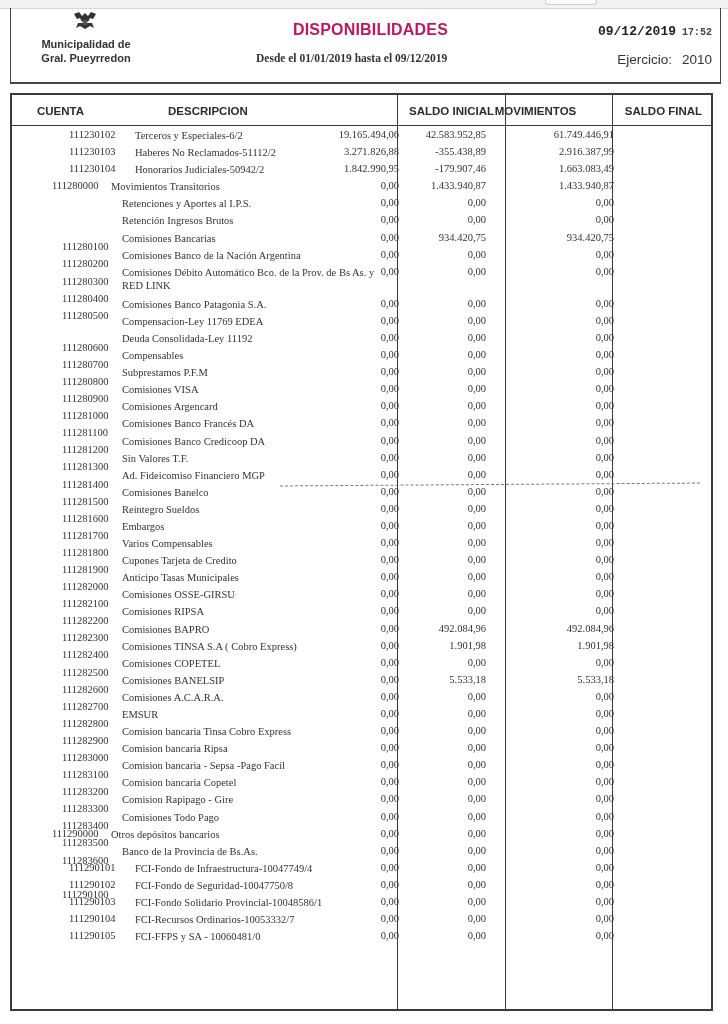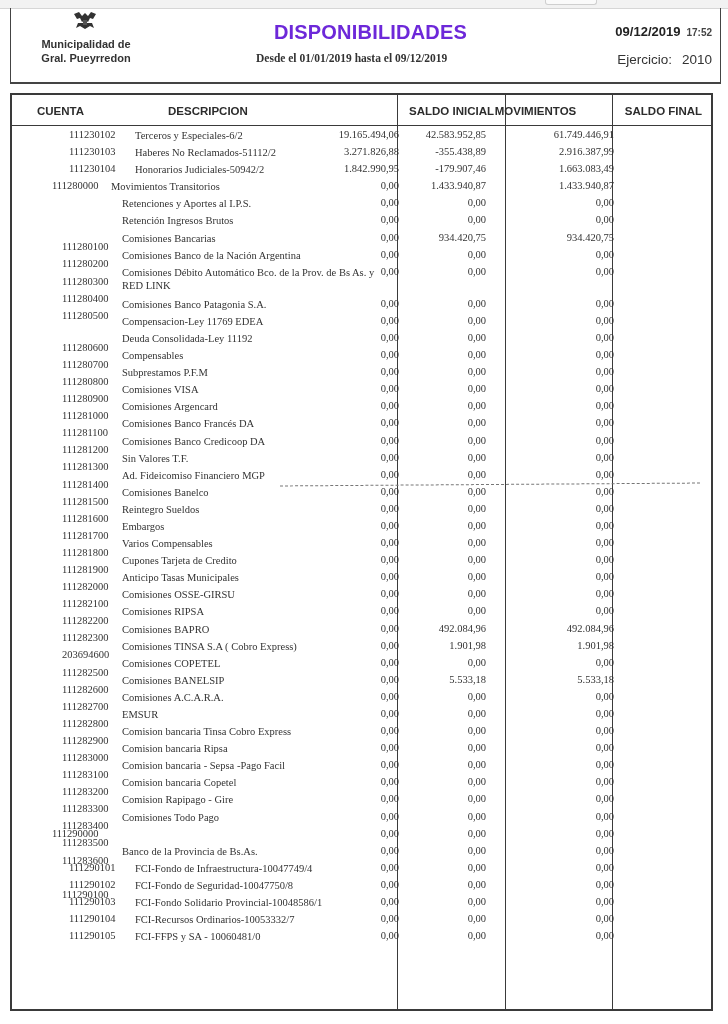--- a/index.html
+++ b/index.html
@@ -3,23 +3,23 @@
 <meta charset="utf-8">
 <style>
   html, body { margin:0; padding:0; }
   body { width:728px; height:1024px; background:#ffffff; position:relative; overflow:hidden; color:#2a2a2a; }
   .topbar { position:absolute; left:0; top:0; width:728px; height:8px; background:#f2f2f2; border-bottom:1px solid #d6d6d6; }
   .topbar-tab { position:absolute; left:545px; top:0; width:50px; height:4px; border:1px solid #cfcfcf; border-top:none; background:#fafafa; border-radius:0 0 3px 3px; }
 
   .header-box { position:absolute; left:10px; top:8px; width:709px; height:74px; border-left:1.5px solid #444; border-right:1.5px solid #444; border-bottom:2px solid #444; }
   .crest { position:absolute; left:61px; top:3px; width:26px; height:20px; }
   .org { position:absolute; left:20px; top:29px; width:110px; text-align:center; font-family:"Liberation Sans", sans-serif; font-weight:bold; font-size:11px; line-height:14px; color:#333; }
-  .title { position:absolute; left:0; width:709px; top:13px; text-align:center; font-family:"Liberation Sans", sans-serif; font-weight:bold; font-size:20px; color:#6d28d9; letter-spacing:0.2px; padding-left:10px; box-sizing:border-box; }
+  .title { position:absolute; left:0; width:709px; top:13px; text-align:center; font-family:"Liberation Sans", sans-serif; font-weight:bold; font-size:16px; color:#be185d; letter-spacing:0.2px; padding-left:10px; box-sizing:border-box; }
   .range { position:absolute; left:245px; top:44px; font-family:Liberation Serif, serif; font-weight:bold; font-size:11.5px; color:#333; }
-  .print-date { position:absolute; right:8px; top:16px; font-family:Liberation Sans, sans-serif; font-weight:bold; font-size:13px; color:#222; }
+  .print-date { position:absolute; right:8px; top:16px; font-family:Liberation Mono, monospace; font-weight:bold; font-size:13px; color:#222; }
   .print-time { font-size:10px; font-weight:bold; margin-left:6px; color:#444; }
   .ejercicio { position:absolute; right:8px; top:44px; font-family:"Liberation Sans", sans-serif; font-size:13.5px; color:#333; }
   .ejercicio .lbl { margin-right:10px; }
 
   .table-box { position:absolute; left:10px; top:93px; width:703px; height:918px; border:2px solid #3a3a3a; box-sizing:border-box; }
   .vline { position:absolute; top:0; bottom:0; width:0; border-left:1.5px solid #3a3a3a; }
   .thead { position:absolute; left:0; right:0; top:0; height:30px; border-bottom:1.5px solid #3a3a3a; font-family:"Liberation Sans", sans-serif; font-weight:bold; font-size:11.5px; color:#2c2c2c; }
   .th { position:absolute; top:10px; }
   .th-cuenta { left:25px; }
   .th-desc { left:156px; }
@@ -265,21 +265,21 @@
         <span class="num n3">0,00</span>
       </div>
       <div class="row lvl1">
         <span class="cta">111282300</span>
         <span class="desc">Comisiones OSSE-GIRSU</span>
         <span class="num n1">0,00</span>
         <span class="num n2">0,00</span>
         <span class="num n3">0,00</span>
       </div>
       <div class="row lvl1">
-        <span class="cta">203694600</span>
+        <span class="cta">111282400</span>
         <span class="desc">Comisiones RIPSA</span>
         <span class="num n1">0,00</span>
         <span class="num n2">0,00</span>
         <span class="num n3">0,00</span>
       </div>
       <div class="row lvl1">
         <span class="cta">111282500</span>
         <span class="desc">Comisiones BAPRO</span>
         <span class="num n1">0,00</span>
         <span class="num n2">492.084,96</span>
@@ -357,20 +357,21 @@
       </div>
       <div class="row lvl1">
         <span class="cta">111283600</span>
         <span class="desc">Comisiones Todo Pago</span>
         <span class="num n1">0,00</span>
         <span class="num n2">0,00</span>
         <span class="num n3">0,00</span>
       </div>
       <div class="row lvl0">
         <span class="cta">111290000</span>
+        <span class="desc">Otros depósitos bancarios</span>
         <span class="num n1">0,00</span>
         <span class="num n2">0,00</span>
         <span class="num n3">0,00</span>
       </div>
       <div class="row lvl1">
         <span class="cta">111290100</span>
         <span class="desc">Banco de la Provincia de Bs.As.</span>
         <span class="num n1">0,00</span>
         <span class="num n2">0,00</span>
         <span class="num n3">0,00</span>

